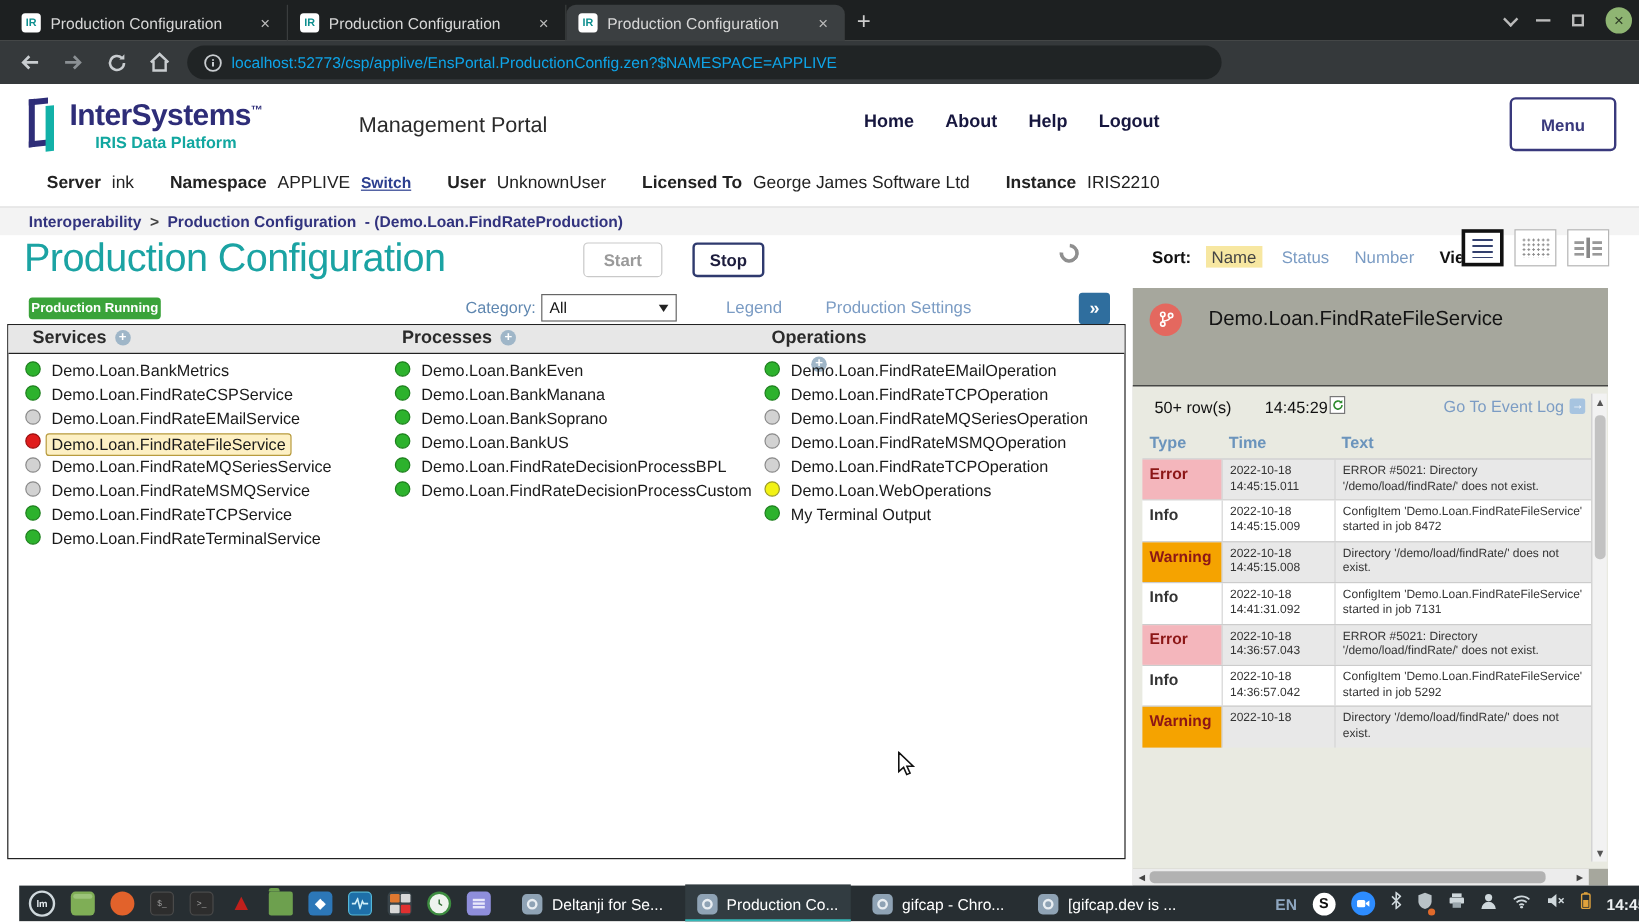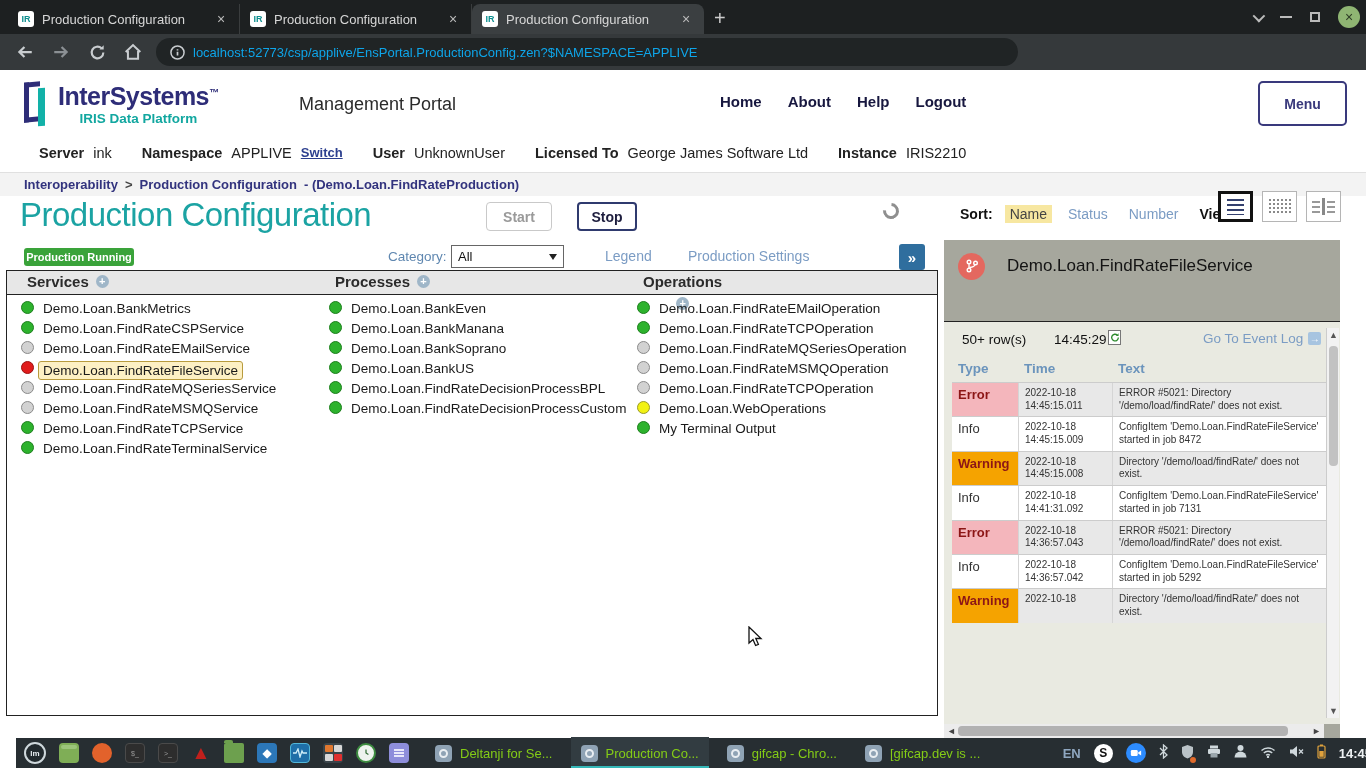--- a/index.html
+++ b/index.html
@@ -117,21 +117,21 @@
   #refreshico { position:absolute; left:164px; top:8px; width:13px; height:15px; background:#fff; border:1px solid #777; display:flex; align-items:center; justify-content:center; }
   #gotolog { position:absolute; left:259px; top:9px; color:#7b9cc4; font-size:13.5px; display:flex; gap:5px; align-items:center; }
   .golink-arrow { width:13px; height:13px; background:#a7c4e0; color:#fff; font-size:10px; display:flex; align-items:center; justify-content:center; border-radius:2px; }
   #logtable { position:absolute; left:8px; top:36px; width:374px; }
   #loghead { display:flex; font-size:13.5px; font-weight:bold; color:#6b94bc; height:24px; }
   #loghead .hc { padding:3px 6px; }
   .w-type { width:66px; } .w-time { width:94px; } .w-text { width:214px; }
   .lrow { display:flex; background:#fff; border-top:1px solid #ccc; }
   .lrow.odd { background:#e8e8e8; }
   .lc { padding:4px 6px; font-size:10px; color:#333; border-left:1px solid #d5d5d5; line-height:1.27; }
-  .lc:first-child { border-left:none; }
+  .lc:first-child { border-left:none;font-weight:bold; }
   .lc.type { font-size:13px; }
   .lc.type.Error { background:#f4b6bc; color:#8c1616; font-weight:bold; }
   .lc.type.Warning { background:#f5a300; color:#8c1616; font-weight:bold; }
   
   #vscroll { position:absolute; left:382px; top:6px; width:13px; height:390px; background:#f2f2f2; border-left:1px solid #ccc; }
   #vscroll .arr { position:absolute; left:2px; font-size:9px; color:#555; }
   #vscroll .thumb { position:absolute; left:2px; top:18px; width:9px; height:120px; background:#c2c2c2; border-radius:4px; }
   #hscroll { position:absolute; left:944px; top:724px; width:380px; height:14px; background:#ececec; }
   #hscroll .thumb { position:absolute; left:14px; top:2px; width:330px; height:10px; background:#b2b2b2; border-radius:4px; }
   #hscroll .arr { position:absolute; top:2px; font-size:9px; color:#444; }
@@ -149,21 +149,21 @@
   .folder { position:relative; background:#6da04e; border-radius:2px; }
   .folder:before { content:""; position:absolute; left:0; top:-3px; width:9px; height:3px; background:#6da04e; border-radius:2px 2px 0 0; }
   .vscode { background:#2c77b8; color:#fff; font-size:12px; font-weight:bold; }
   .wave { background:#1e6fa8; border:1px solid #53b7d8; }
   .calc { background:#39444a; display:grid; grid-template-columns:8px 8px; gap:1px; padding:2px; }
   .calc i { height:7px; border-radius:1px; }
   .clockapp { background:#eef3ee; border-radius:50%; border:2px solid #3d8c40; }
   .purpledoc { background:#8e8edb; }
   .purpledoc i { display:block; width:10px; height:1.5px; background:#e8e8fa; margin:1.5px 0; }
   #taskwins { display:flex; align-items:center; gap:8px; margin-left:16px; }
-  .twin { display:flex; align-items:center; gap:8px; height:30px; padding:16px 10px; font-size:13px; color:#84cc16; }
+  .twin { display:flex; align-items:center; gap:8px; height:30px; padding:16px 10px; font-size:13px; color:#ffffff; }
   .twin.active { background:#323c41; box-shadow:inset 0 -3px 0 #35b8b8; }
   .chromeico { width:17px; height:17px; border-radius:4px; background:#8fa3b5; display:flex; align-items:center; justify-content:center; }
   .chromeico i { width:9px; height:9px; border-radius:50%; border:2.5px solid #e9eef2; }
   #tray { margin-left:auto; display:flex; align-items:center; gap:13px; padding-right:10px; }
   #tray .en { color:#8fa7c0; font-weight:bold; font-size:13px; }
   .sbadge { width:19px; height:19px; border-radius:50%; background:#fff; color:#111; font-weight:bold; font-size:12px; display:flex; align-items:center; justify-content:center; }
   .zoomico { width:20px; height:20px; border-radius:50%; background:#2d8cff; display:flex; align-items:center; justify-content:center; }
   #clock { font-size:13px; font-weight:bold; color:#eef2f4; }
 
   

